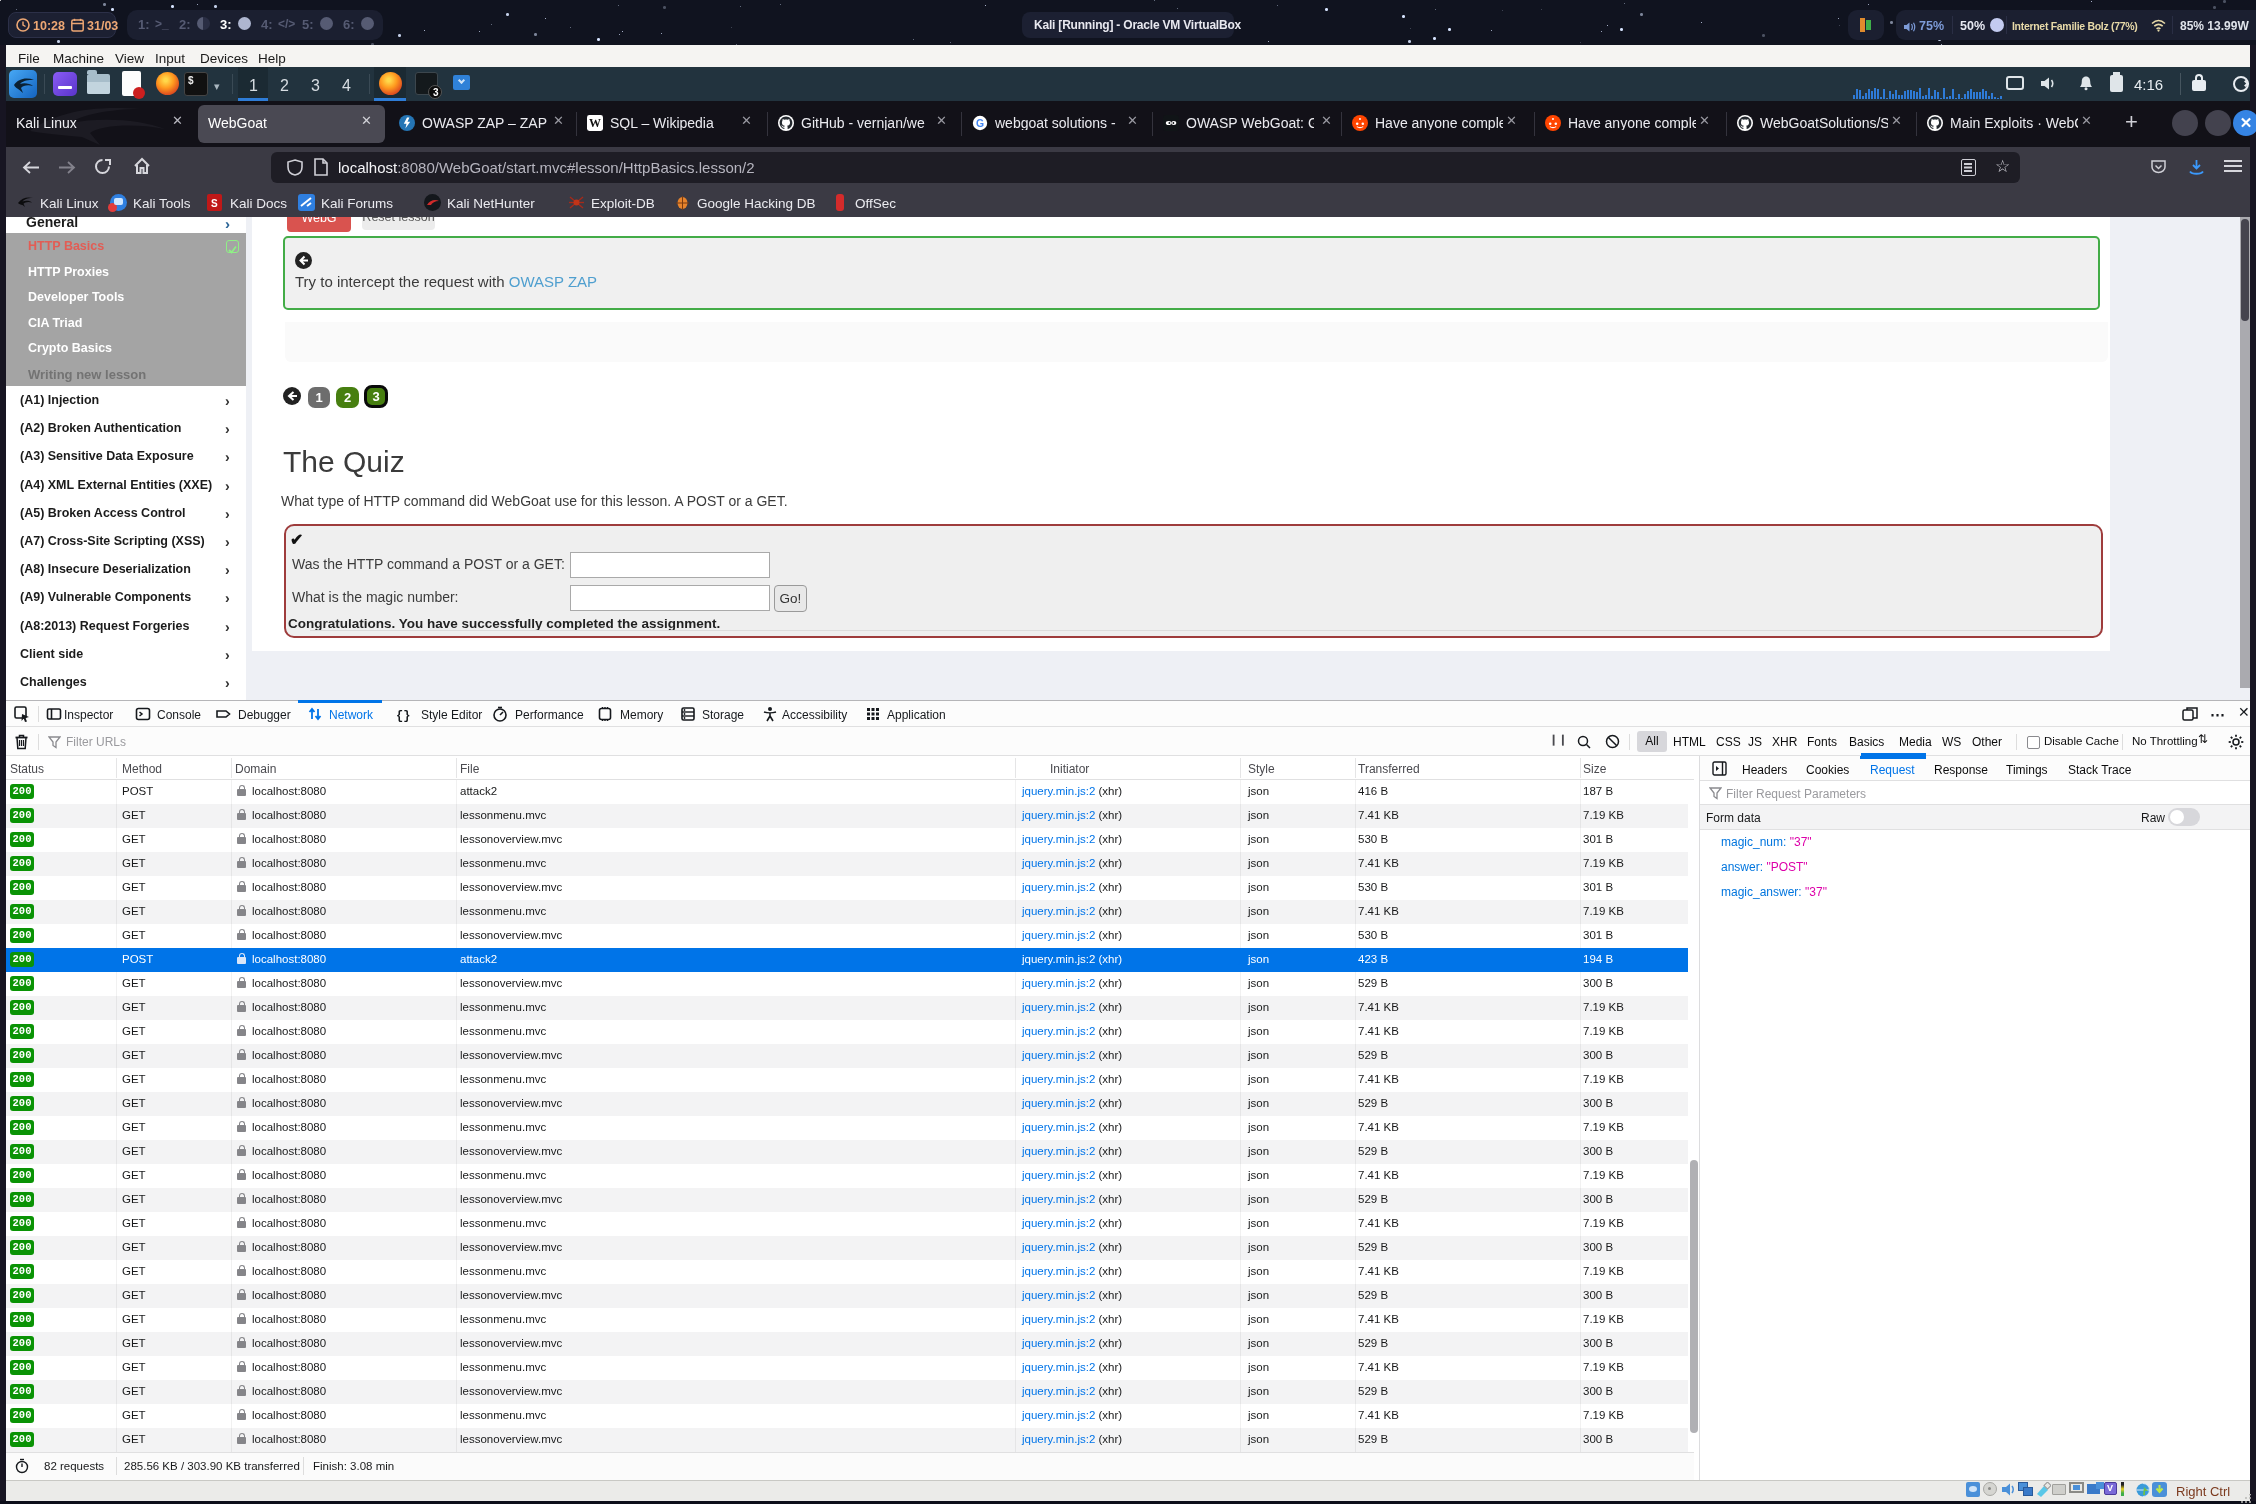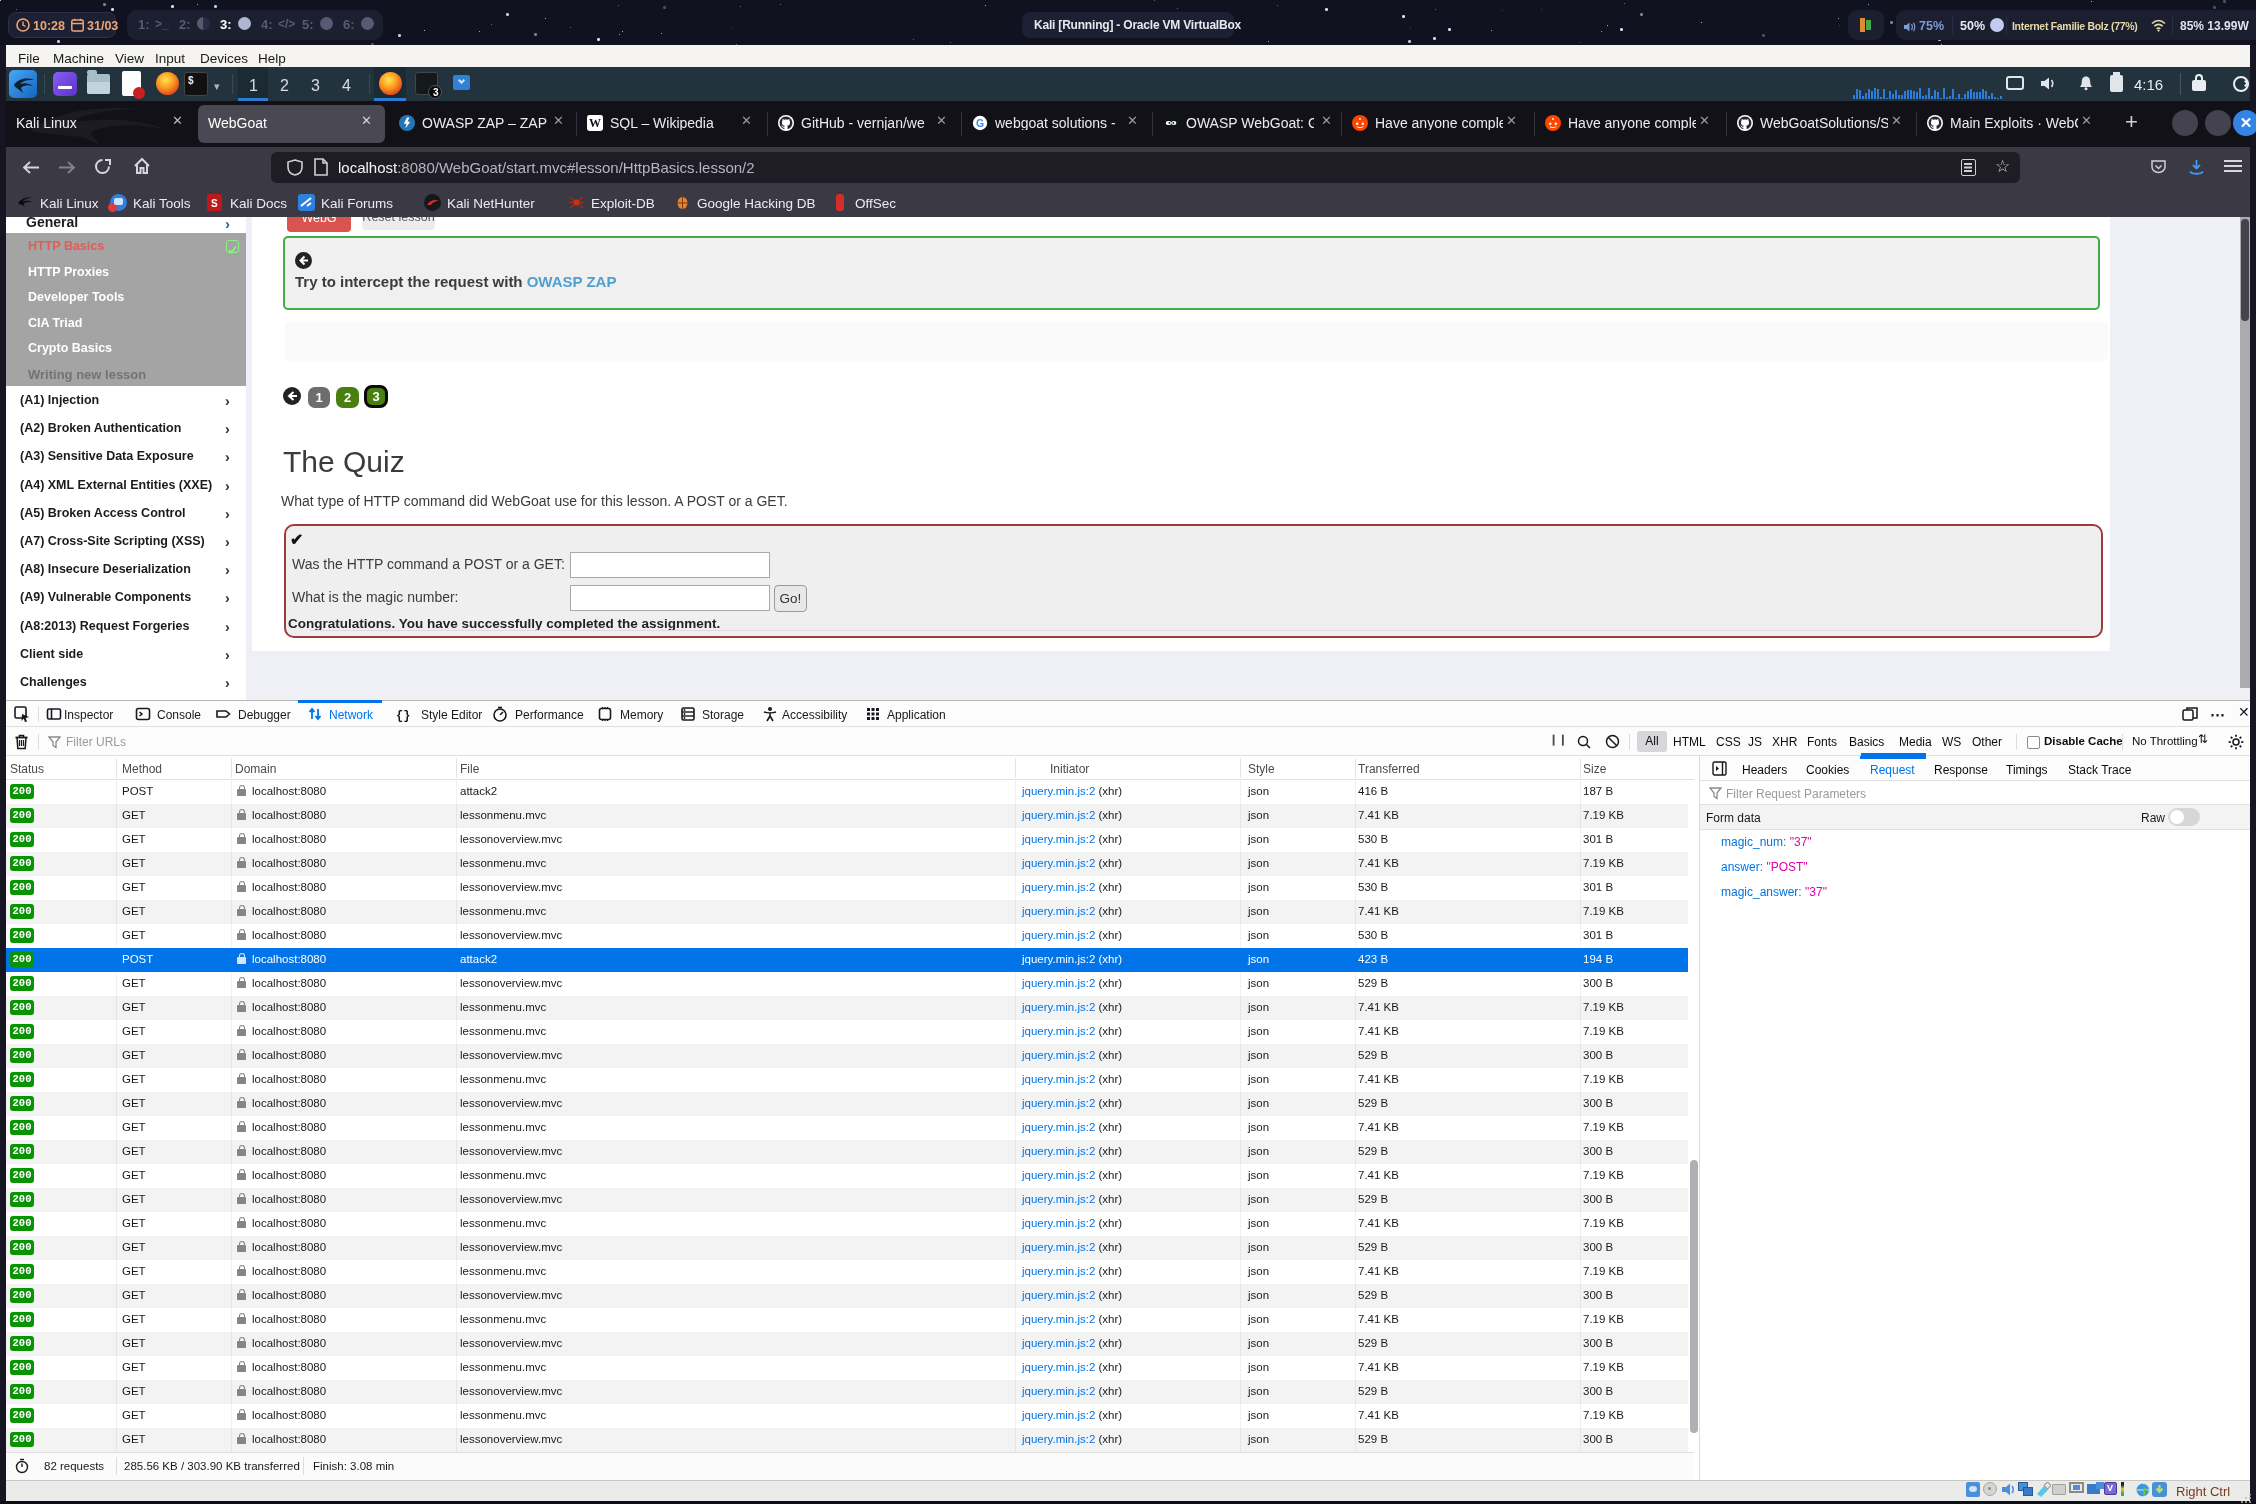--- a/index.html
+++ b/index.html
@@ -390,21 +390,21 @@
 <div style="position:absolute;left:20px;top:676.0px;font-size:12.5px;color:#1b1b1b;font-weight:bold;white-space:nowrap;line-height:1;">Challenges</div>
 <div style="position:absolute;left:225px;top:676.0px;font-size:14px;color:#333;font-weight:bold;white-space:nowrap;line-height:1;">›</div>
 <div style="position:absolute;left:283px;top:217px;width:160px;height:20px;overflow:hidden;">
     <div style="position:absolute;left:4px;top:-13px;width:64px;height:28px;background:#d9534f;border-radius:4px;color:#fff;font-size:12.5px;text-align:center;line-height:28px;">WebG hints</div>
     <div style="position:absolute;left:79px;top:-13px;width:73px;height:26px;background:#ececec;border-radius:4px;color:#5a5a5a;font-size:12.5px;text-align:center;line-height:26px;">Reset lesson</div>
   </div>
 <div style="position:absolute;left:283px;top:236px;width:1817px;height:74px;background:#f0f0f0;border:2px solid #43ac47;border-radius:5px;"></div>
 <div style="position:absolute;left:295px;top:252px;width:17px;height:17px;background:#222;border-radius:50%;"><svg width="17" height="17">
       <path d="M9.5 4.5 L5.5 8.5 L9.5 12.5 M5.5 8.5 H13" stroke="#fff" stroke-width="2" fill="none"></path>
     </svg></div>
-<div style="position:absolute;left:295px;top:274px;font-size:15px;color:#3b3b3b;font-weight:bold;white-space:nowrap;line-height:1;">Try to intercept the request with <span style="color:#4f9fcf">OWASP ZAP</span></div>
+<div style="position:absolute;left:295px;top:274px;font-size:15px;color:#3b3b3b;font-weight:normal;white-space:nowrap;line-height:1;">Try to intercept the request with <span style="color:#4f9fcf">OWASP ZAP</span></div>
 <div style="position:absolute;left:285px;top:322px;width:1823px;height:40px;background:#fafafa;border-radius:0 0 6px 6px;"></div>
 <div style="position:absolute;left:283px;top:387px;width:18px;height:18px;background:#222;border-radius:50%;"><svg width="18" height="18">
       <path d="M10.5 5 L6 9 L10.5 13 M6 9 H14" stroke="#fff" stroke-width="2" fill="none"></path>
     </svg></div>
 <div style="position:absolute;left:308px;top:387px;width:22px;height:21px;background:#6d6d6d;border-radius:7px;color:#fff;font-size:13px;font-weight:bold;text-align:center;line-height:21px;">1</div>
 <div style="position:absolute;left:336px;top:387px;width:23px;height:21px;background:#477f10;border-radius:7px;color:#fff;font-size:13px;font-weight:bold;text-align:center;line-height:21px;">2</div>
 <div style="position:absolute;left:364px;top:385px;width:24px;height:23px;background:#477f10;border:3px solid #0a0a0a;border-radius:8px;color:#fff;font-size:13px;font-weight:bold;text-align:center;line-height:17px;">3</div>
 <div style="position:absolute;left:283px;top:447px;font-size:30px;color:#3b3b3b;font-weight:normal;white-space:nowrap;line-height:1;">The Quiz</div>
 <div style="position:absolute;left:281px;top:494px;font-size:14px;color:#3b3b3b;font-weight:normal;white-space:nowrap;line-height:1;">What type of HTTP command did WebGoat use for this lesson. A POST or a GET.</div>
 <div style="position:absolute;left:284px;top:524px;width:1819px;height:114px;background:#efefef;border:2px solid #9e3c3c;border-radius:10px;"></div>
@@ -522,21 +522,21 @@
 <div style="position:absolute;left:1716px;top:736px;font-size:12px;color:#0c0c0d;font-weight:normal;white-space:nowrap;line-height:1;">CSS</div>
 <div style="position:absolute;left:1748px;top:736px;font-size:12px;color:#0c0c0d;font-weight:normal;white-space:nowrap;line-height:1;">JS</div>
 <div style="position:absolute;left:1772px;top:736px;font-size:12px;color:#0c0c0d;font-weight:normal;white-space:nowrap;line-height:1;">XHR</div>
 <div style="position:absolute;left:1807px;top:736px;font-size:12px;color:#0c0c0d;font-weight:normal;white-space:nowrap;line-height:1;text-align:center;">Fonts</div>
 <div style="position:absolute;left:1849px;top:736px;font-size:12px;color:#0c0c0d;font-weight:normal;white-space:nowrap;line-height:1;">Basics</div>
 <div style="position:absolute;left:1899px;top:736px;font-size:12px;color:#0c0c0d;font-weight:normal;white-space:nowrap;line-height:1;">Media</div>
 <div style="position:absolute;left:1942px;top:736px;font-size:12px;color:#0c0c0d;font-weight:normal;white-space:nowrap;line-height:1;">WS</div>
 <div style="position:absolute;left:1972px;top:736px;font-size:12px;color:#0c0c0d;font-weight:normal;white-space:nowrap;line-height:1;">Other</div>
 <div style="position:absolute;left:2016px;top:734px;width:1px;height:16px;background:#ddd;"></div>
 <div style="position:absolute;left:2027px;top:736px;width:13px;height:13px;background:#fff;border:1px solid #8a8a8e;border-radius:2px;"></div>
-<div style="position:absolute;left:2044px;top:736px;font-size:11.5px;color:#0c0c0d;font-weight:bold;white-space:nowrap;line-height:1;">Disable Cache</div>
+<div style="position:absolute;left:2044px;top:736px;font-size:11.5px;color:#0c0c0d;font-weight:normal;white-space:nowrap;line-height:1;">Disable Cache</div>
 <div style="position:absolute;left:2122px;top:734px;width:1px;height:16px;background:#ddd;"></div>
 <div style="position:absolute;left:2132px;top:736px;font-size:11.5px;color:#0c0c0d;font-weight:normal;white-space:nowrap;line-height:1;">No Throttling</div>
 <div style="position:absolute;left:2198px;top:733px;font-size:12px;color:#0c0c0d;font-weight:normal;white-space:nowrap;line-height:1;">⇅</div>
 <div style="position:absolute;left:2228px;top:734px;width:16px;height:16px;"><svg width="16" height="16">
       <circle cx="8" cy="8" r="3" fill="none" stroke="#16191d" stroke-width="1.5"></circle>
       <g stroke="#16191d" stroke-width="1.8">
         <line x1="13.20" y1="8.00" x2="15.30" y2="8.00"></line>
         <line x1="11.68" y1="11.68" x2="13.16" y2="13.16"></line>
         <line x1="8.00" y1="13.20" x2="8.00" y2="15.30"></line>
         <line x1="4.32" y1="11.68" x2="2.84" y2="13.16"></line>

